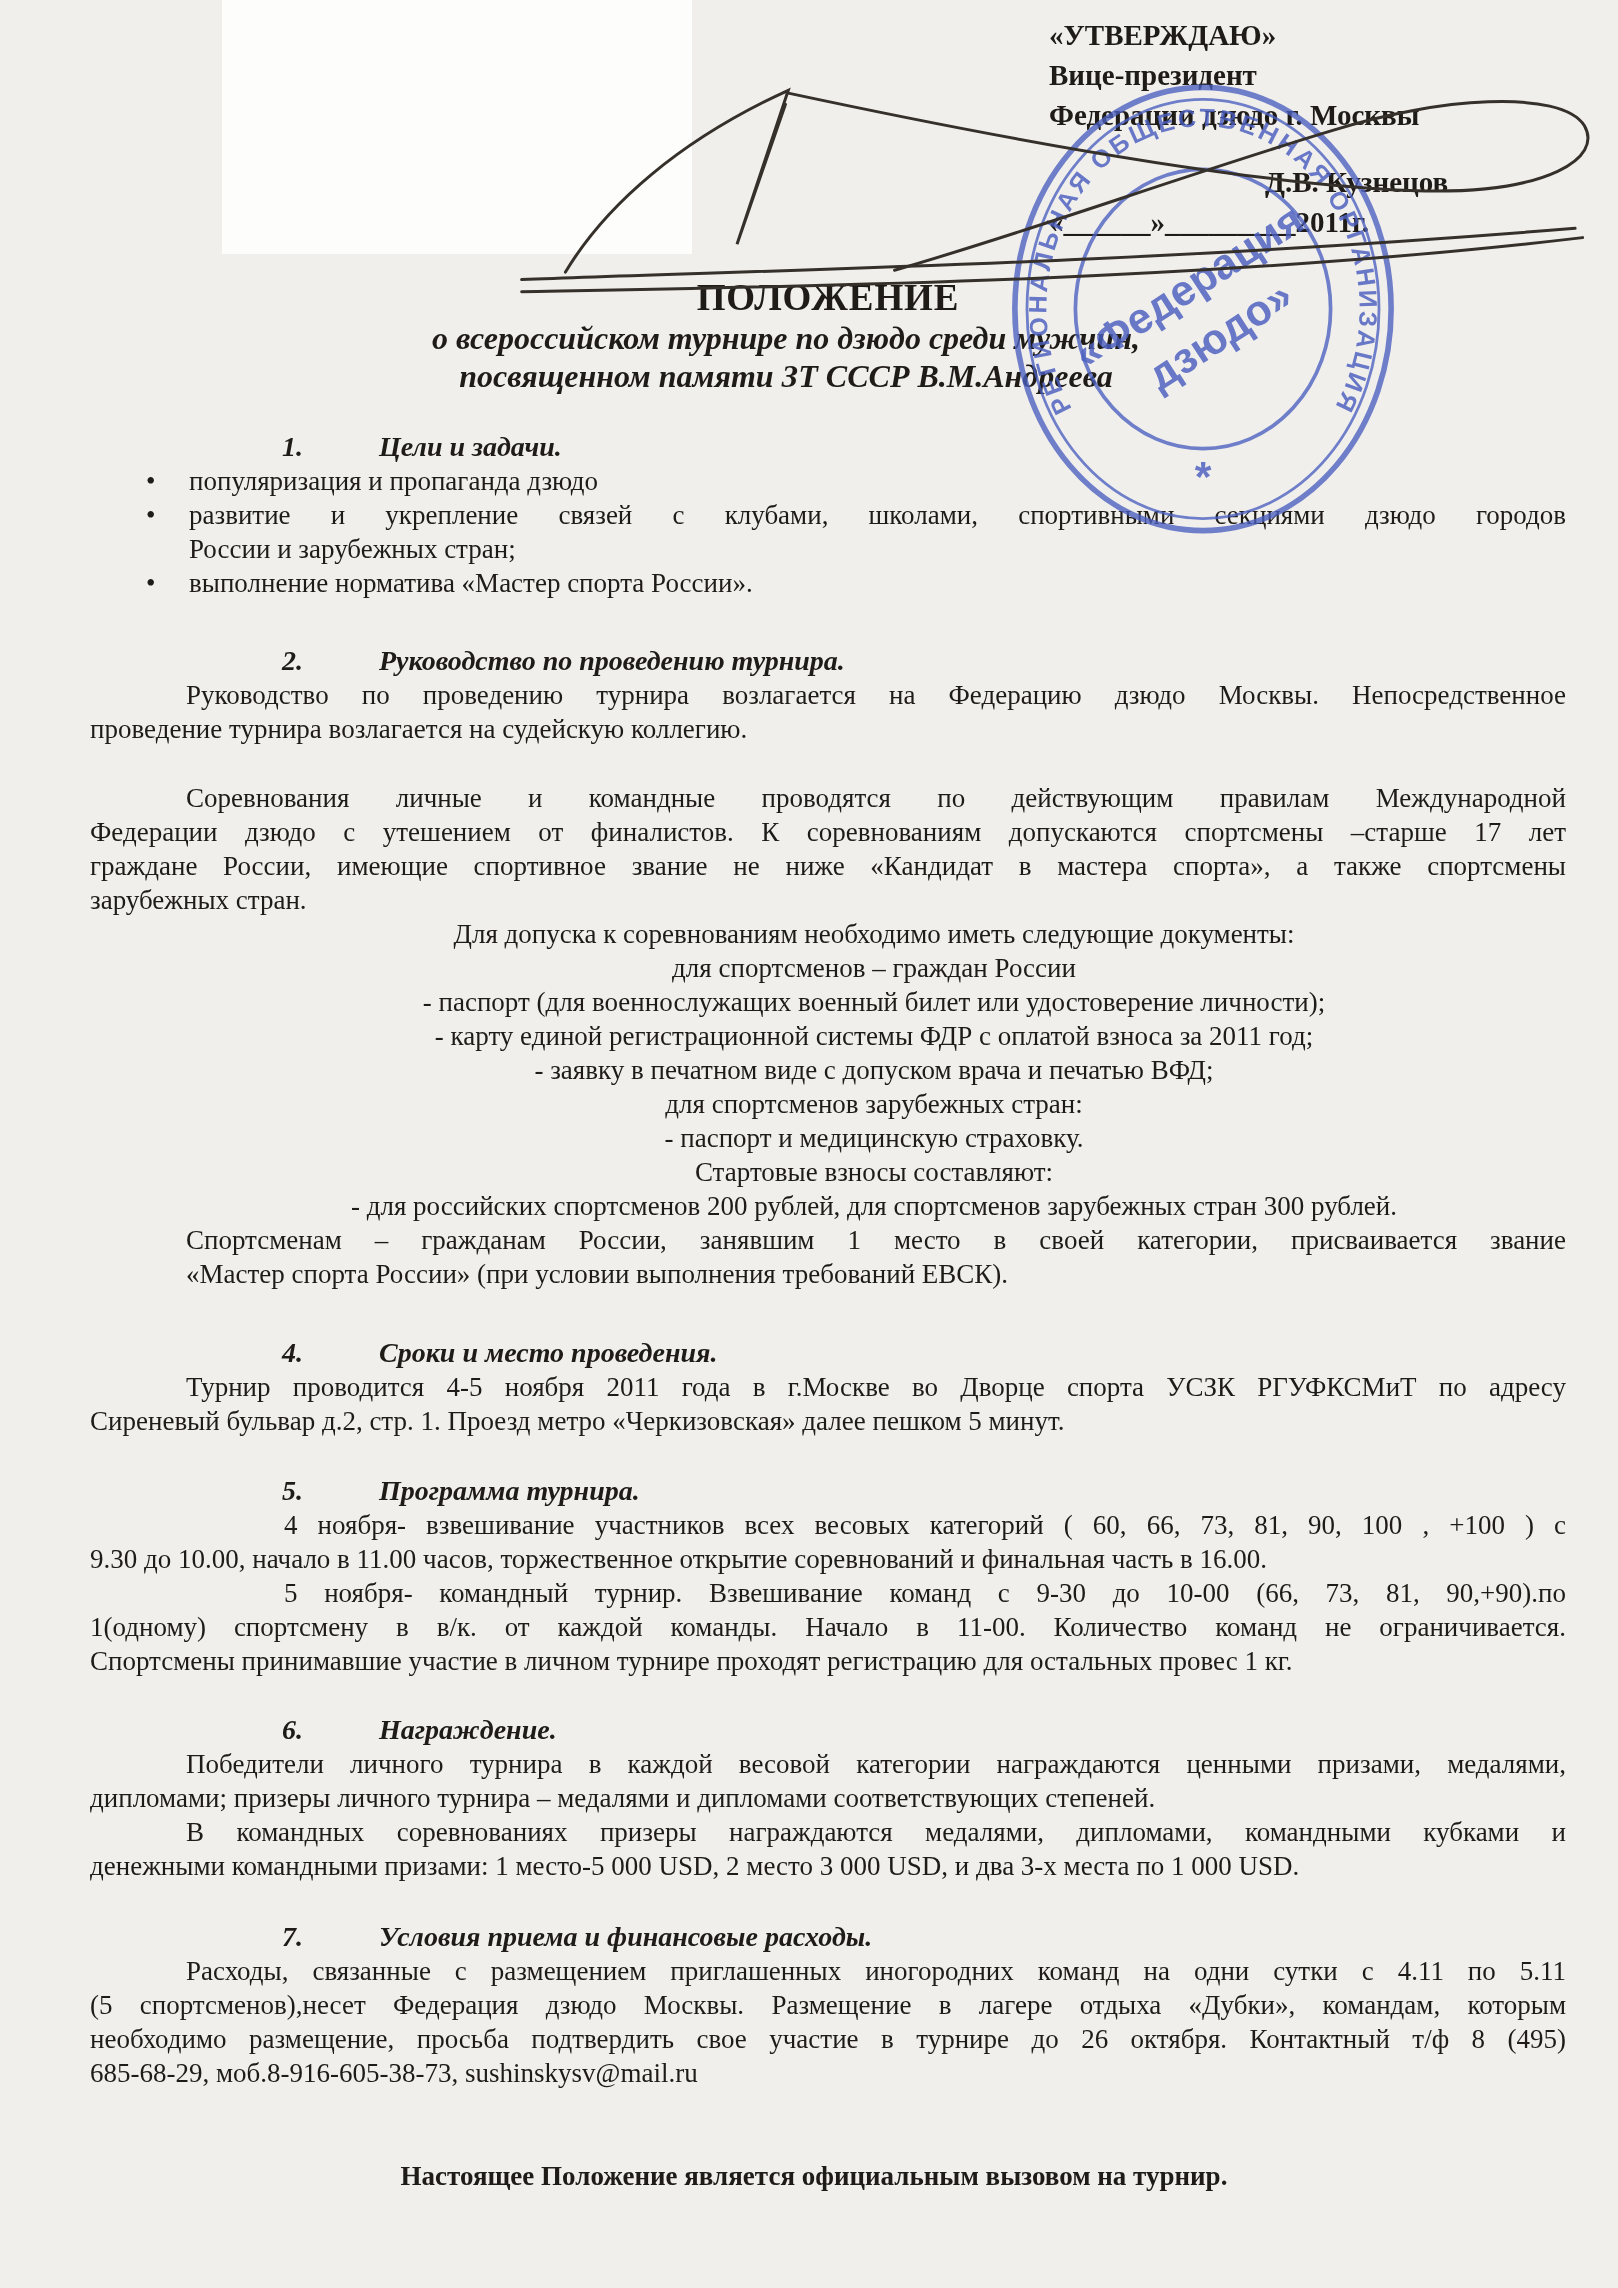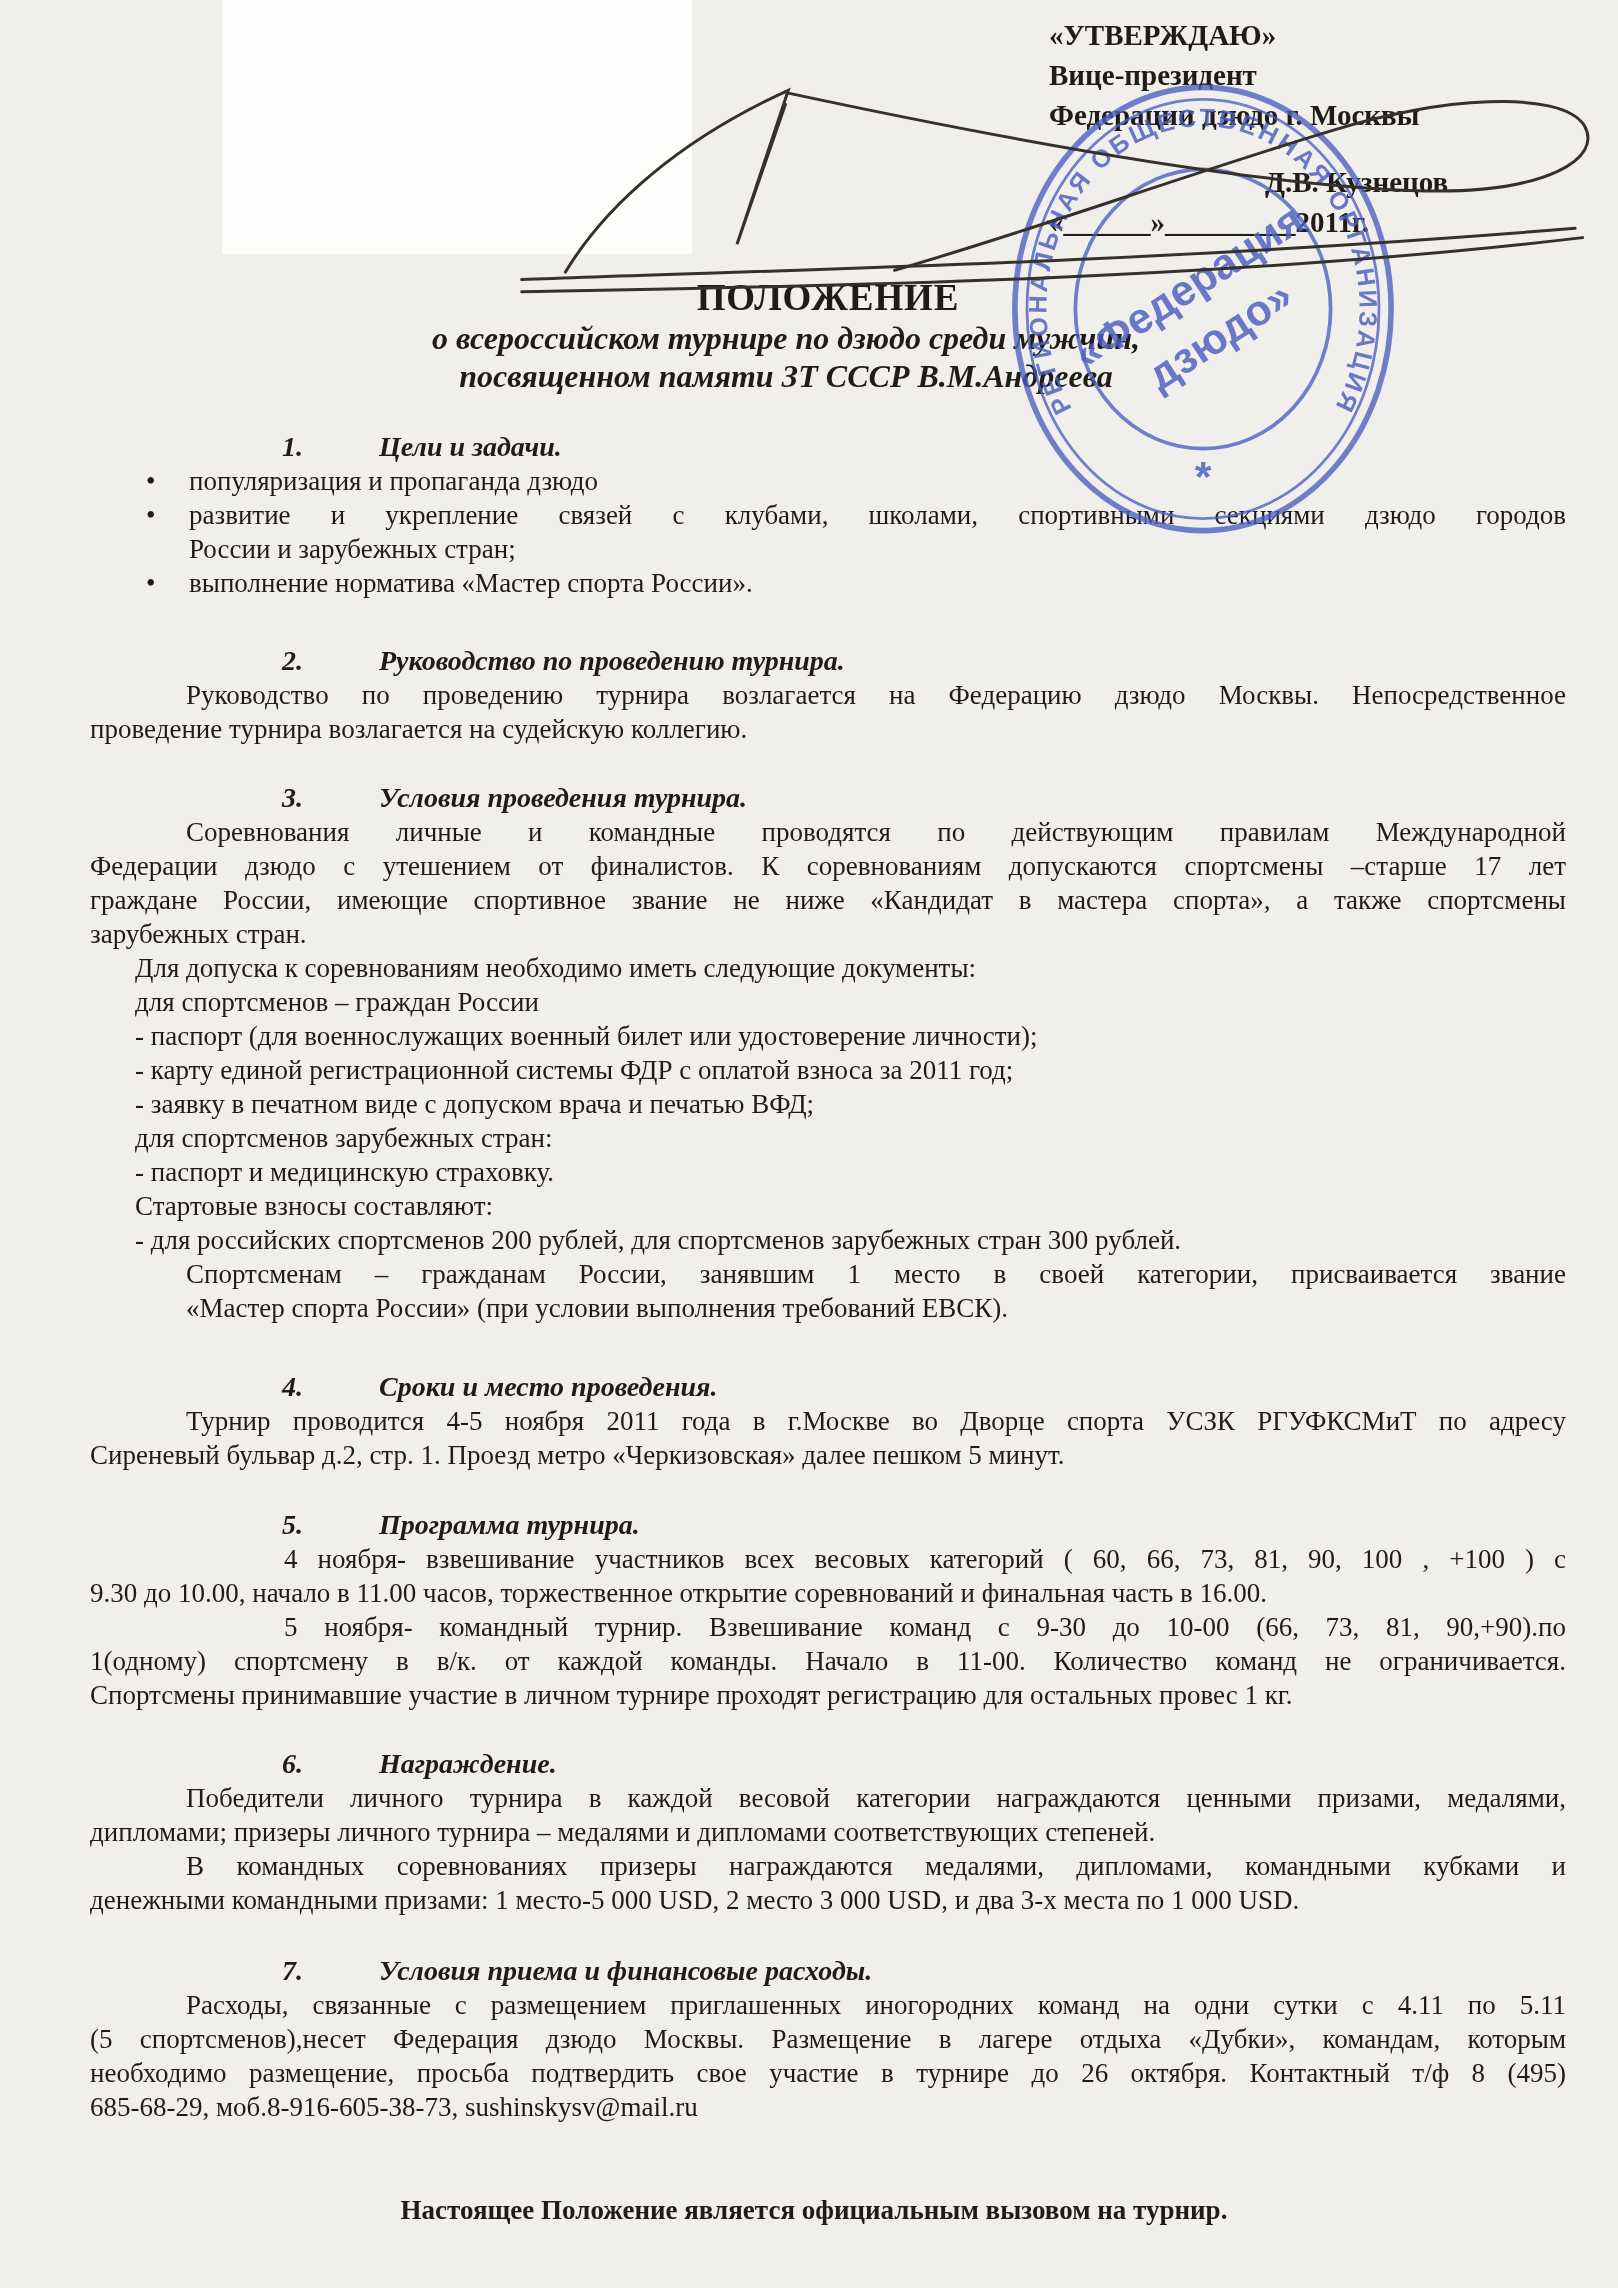--- a/index.html
+++ b/index.html
@@ -44,21 +44,21 @@
   .section.s4{margin-top:45px}
   .section.s5{margin-top:36px}
   .section.s6{margin-top:35px}
   .section.s7{margin-top:37px}
   .sec-head{margin-left:192px;font-weight:bold;font-style:italic;font-size:28px;}
   .sec-num{display:inline-block;min-width:97px;}
   .jl{text-align:justify;text-align-last:justify;}
   .jlast{text-align:justify;text-align-last:left;}
   .first-para{text-indent:96px;}
   .first-deep{text-indent:194px;}
-  .iline{margin-left:45px;}
+  .iline{margin-left:92px;text-align:center;}
   .ipara{margin-left:96px;}
   .bullet{position:relative;margin-left:56px;padding-left:43px;}
   .bullet .marker{position:absolute;left:0;top:0;}
   .doc-footer{
     margin-top:69px;text-align:center;font-weight:bold;padding-right:28px;
   }
 </style>
 </head>
 <body>
 
@@ -88,21 +88,20 @@
           </div>
         </div>
         <div class="section s2">
           <div class="sec-head"><span class="sec-num">2.</span><span>Руководство по проведению турнира.</span></div>
           <div>
             <div class="jl first-para">Руководство по проведению турнира возлагается на Федерацию дзюдо Москвы. Непосредственное</div>
             <div class="jlast">проведение турнира возлагается на судейскую коллегию.</div>
           </div>
         </div>
         <div class="section s3">
-          <div class="sec-head"><span class="sec-num">3.</span><span>Условия проведения турнира.</span></div>
           <div>
             <div class="jl first-para">Соревнования личные и командные проводятся по действующим правилам Международной</div>
             <div class="jl">Федерации дзюдо с утешением от финалистов. К соревнованиям допускаются спортсмены –старше 17 лет</div>
             <div class="jl">граждане России, имеющие спортивное звание не ниже «Кандидат в мастера спорта», а также спортсмены</div>
             <div class="jlast">зарубежных стран.</div>
           </div>
           <div class="iline">Для допуска к соревнованиям необходимо иметь следующие документы:</div>
           <div class="iline">для спортсменов – граждан России</div>
           <div class="iline">- паспорт (для военнослужащих военный билет или удостоверение личности);</div>
           <div class="iline">- карту единой регистрационной системы ФДР с оплатой взноса за 2011 год;</div>

